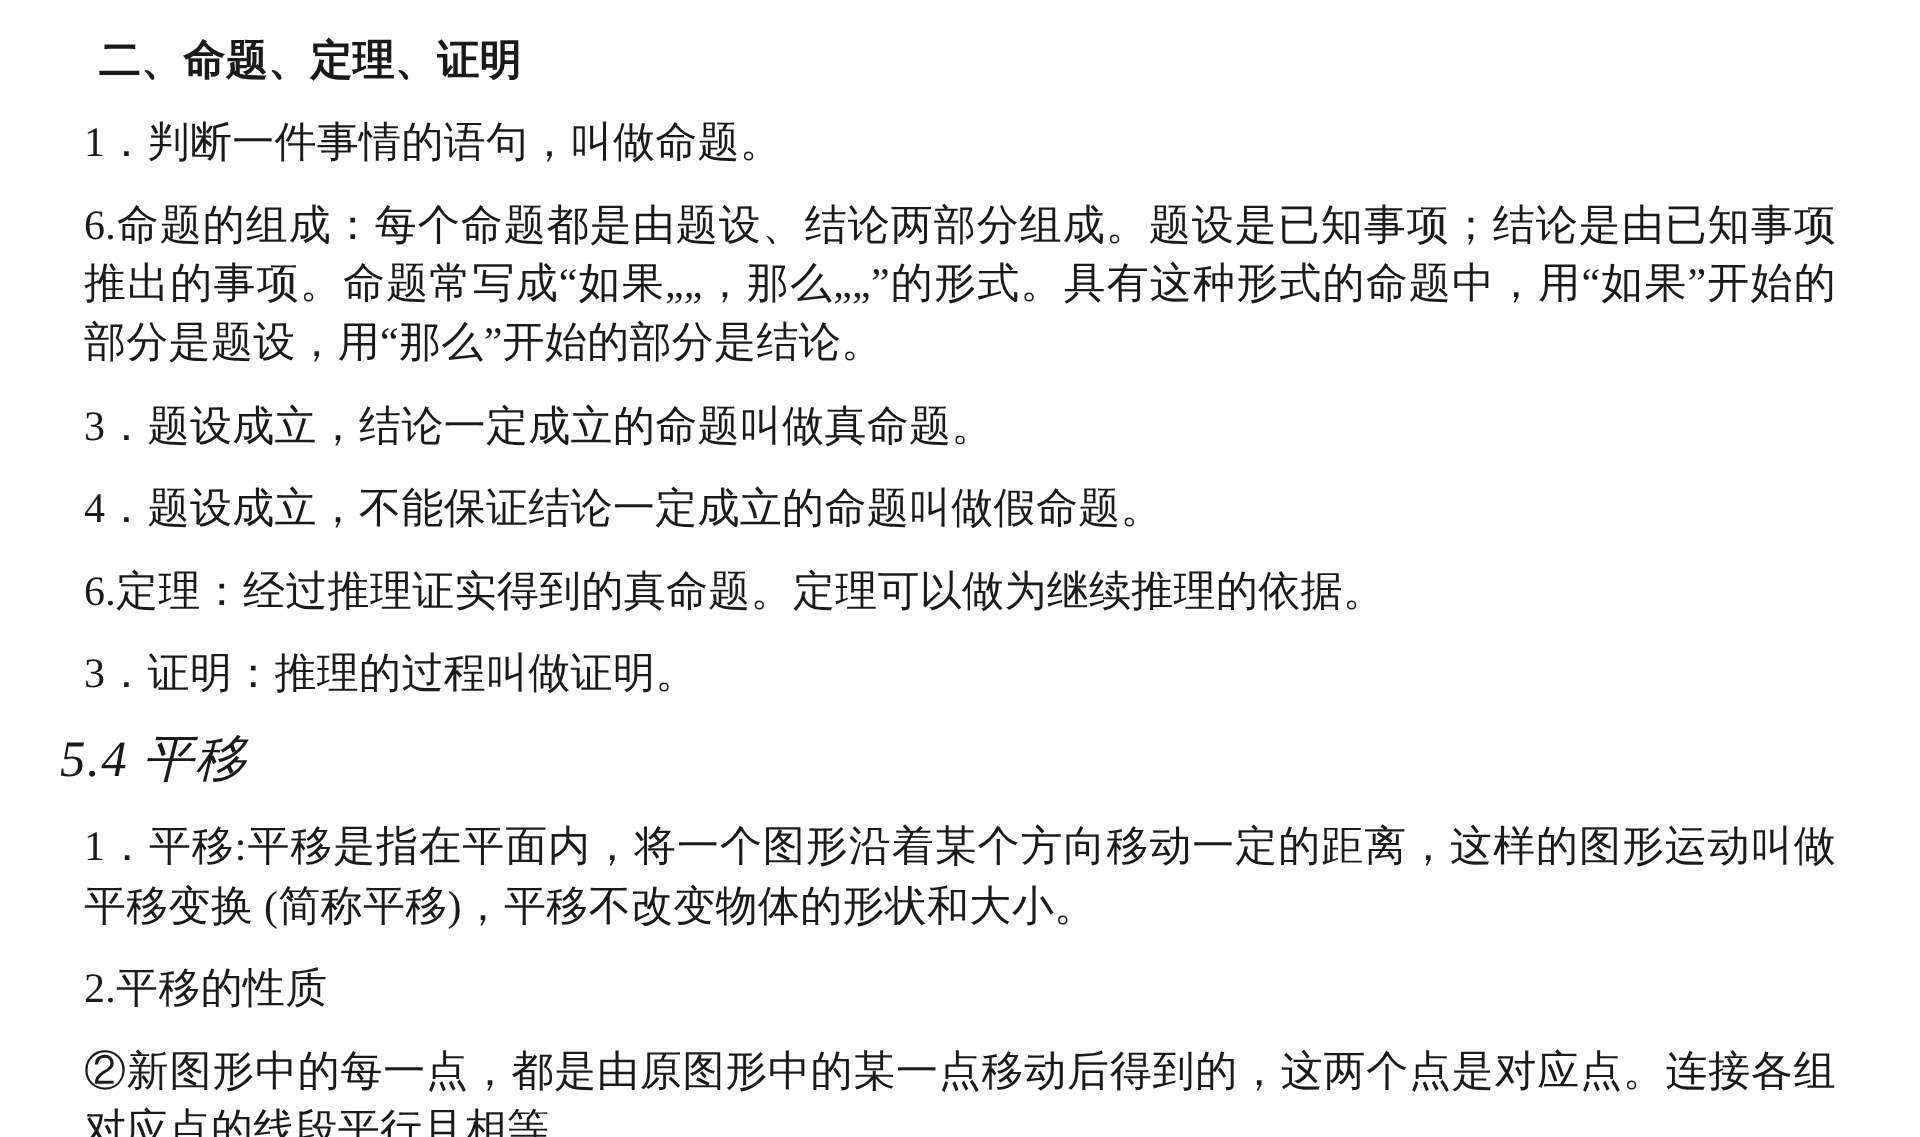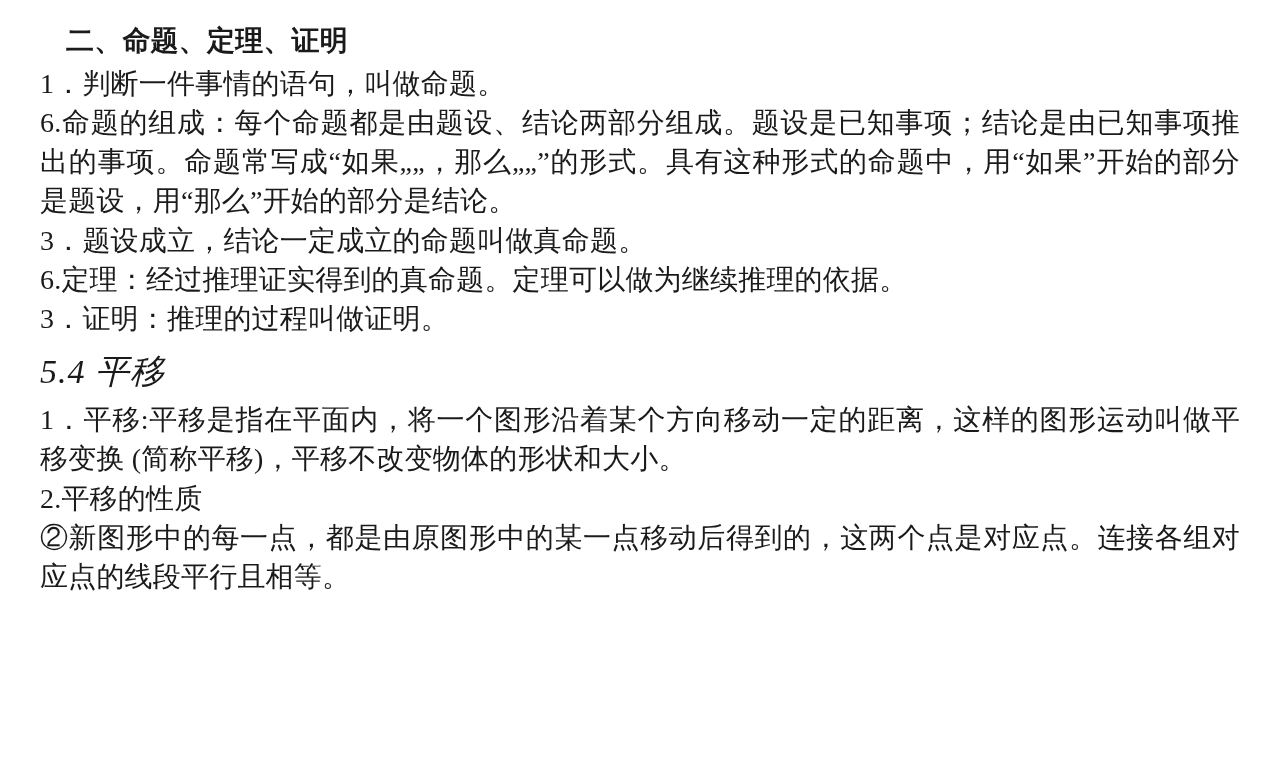--- a/index.html
+++ b/index.html
@@ -28,21 +28,21 @@
     text-align: justify;
   }
   .section-heading {
     font-weight: bold;
     font-size: 28px;
     margin: 0 0 4px 0;
     padding-left: 26px;
     line-height: 1.35;
   }
   .para {
-    margin: 0;
+    margin: 16px;
     padding: 0;
     text-indent: 0;
     line-height: 1.40;
   }
   .chapter-heading {
     font-size: 34px;
     font-weight: normal;
     margin: 12px 0 6px 0;
     line-height: 1.3;
     letter-spacing: 1px;
@@ -63,20 +63,21 @@
   <div class="doc-body">
 
     <h2 class="section-heading">二、命题、定理、证明</h2>
 
     <p class="para">1．判断一件事情的语句，叫做命题。</p>
 
     <p class="para">6.命题的组成：每个命题都是由题设、结论两部分组成。题设是已知事项；结论是由已知事项推出的事项。命题常写成“如果„„，那么„„”的形式。具有这种形式的命题中，用“如果”开始的部分是题设，用“那么”开始的部分是结论。</p>
 
     <p class="para">3．题设成立，结论一定成立的命题叫做真命题。</p>
 
+    <p class="para">4．题设成立，不能保证结论一定成立的命题叫做假命题。</p>
 
     <p class="para">6.定理：经过推理证实得到的真命题。定理可以做为继续推理的依据。</p>
 
     <p class="para">3．证明：推理的过程叫做证明。</p>
 
     <h1 class="chapter-heading">5.4  平移</h1>
 
     <p class="para">1．平移:平移是指在平面内，将一个图形沿着某个方向移动一定的距离，这样的图形运动叫做平移变换 (简称平移)，平移不改变物体的形状和大小。</p>
 
     <p class="para">2.平移的性质</p>

